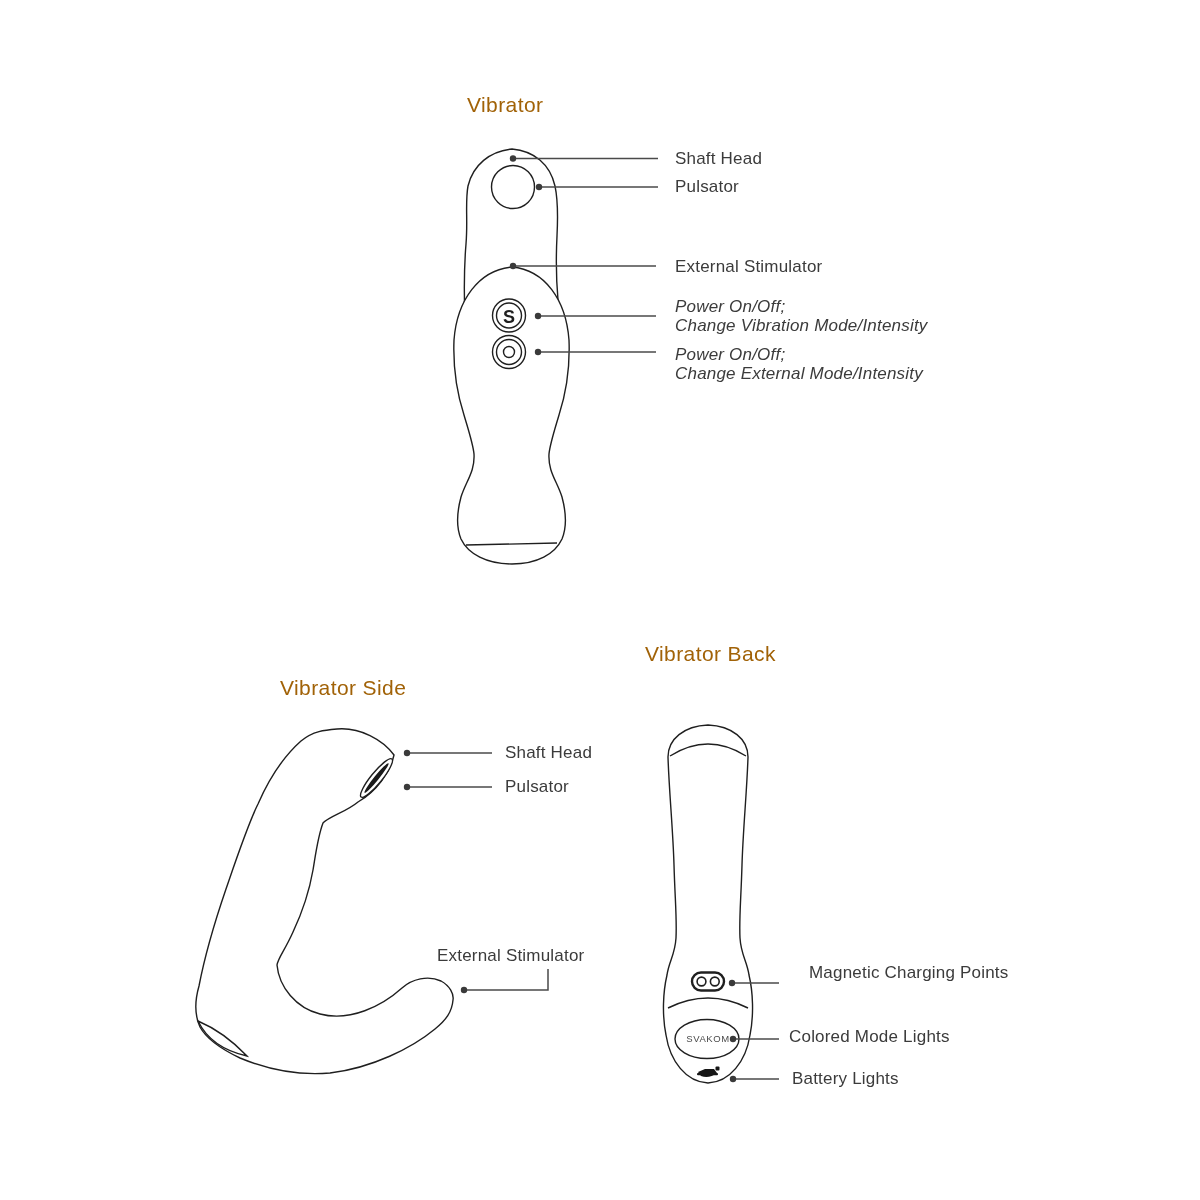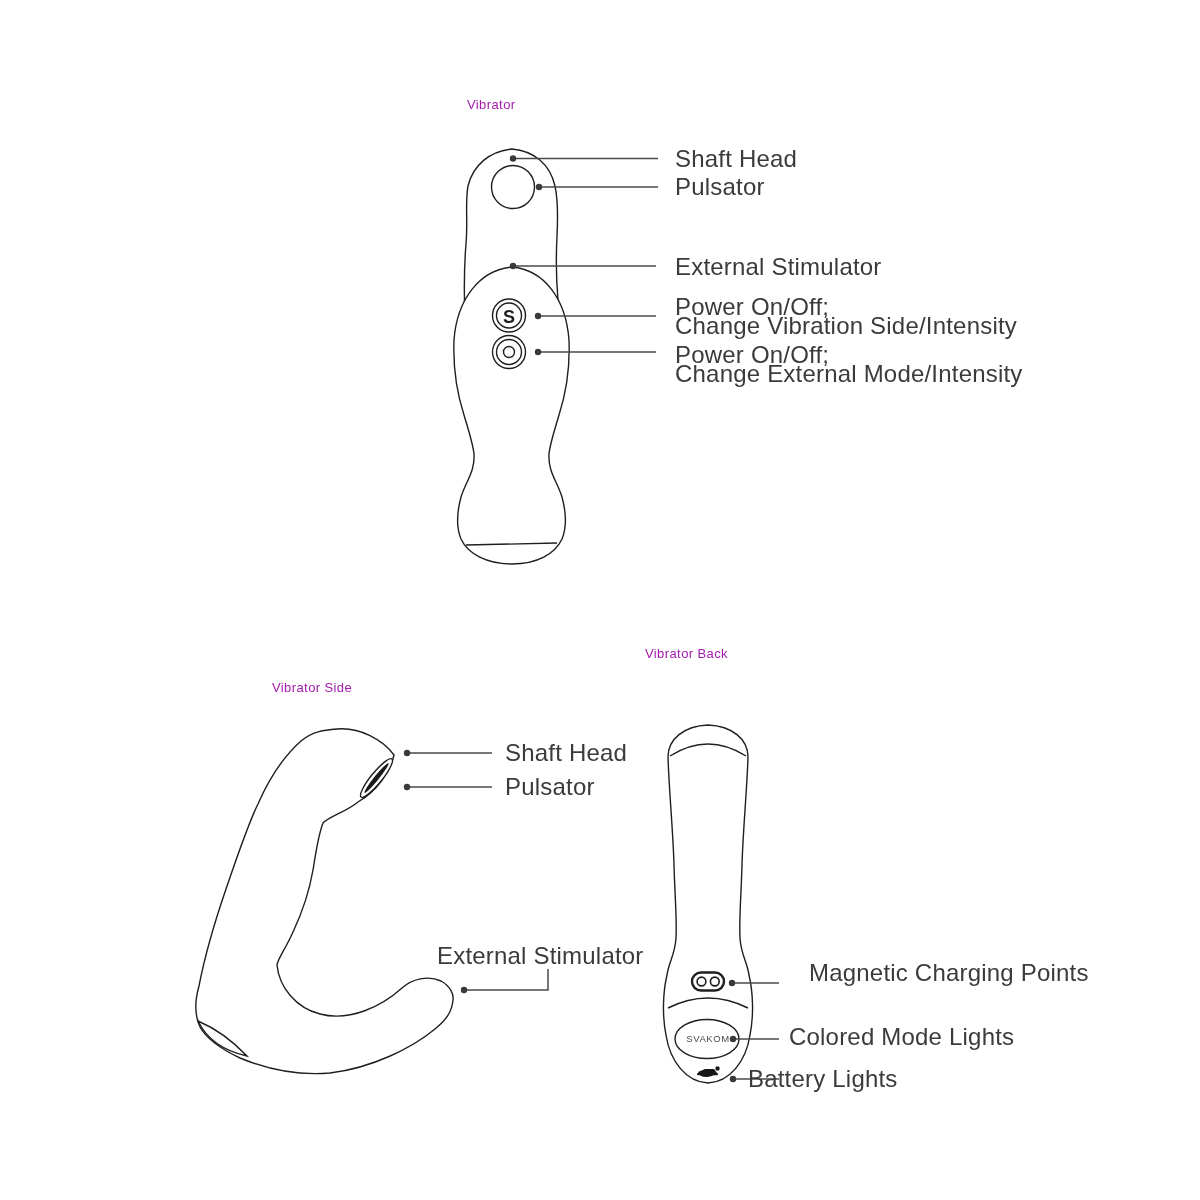--- a/index.html
+++ b/index.html
@@ -2,26 +2,26 @@
 <html><head>
 <meta charset="utf-8">
 <style>
   html,body{margin:0;padding:0;}
   body{
     width:1200px;height:1200px;position:relative;background:#ffffff;
     font-family:"Liberation Sans", sans-serif;overflow:hidden;
   }
   #canvas-svg{position:absolute;left:0;top:0;}
   .label{
-    position:absolute;font-size:24px;line-height:19px;color:#3b3b3b;
+    position:absolute;font-size:17px;line-height:19px;color:#3b3b3b;
     letter-spacing:.2px;white-space:nowrap;
   }
-  .label span{display:block;}
+  .label span{display:block;font-style:italic;}
   .title{
-    position:absolute;font-size:13px;line-height:19px;color:#a21caf;
+    position:absolute;font-size:21px;line-height:19px;color:#a16207;
     letter-spacing:.4px;white-space:nowrap;
   }
 </style>
 </head>
 <body>
 
 <svg id="canvas-svg" width="1200" height="1200" viewBox="0 0 1200 1200">
 
   <g fill="none" stroke="#1f1f1f" stroke-width="1.4">
 
@@ -159,34 +159,34 @@
     <line x1="732" y1="983" x2="779" y2="983"></line>  
       <circle cx="732" cy="983" r="3.2" stroke="none"></circle>
     <line x1="733" y1="1039" x2="779" y2="1039"></line> 
       <circle cx="733" cy="1039" r="3.2" stroke="none"></circle>
     <line x1="733" y1="1079" x2="779" y2="1079"></line> 
       <circle cx="733" cy="1079" r="3.2" stroke="none"></circle>
   </g>
 </svg>
 
 <div class="title" style="left:467px;top:95px">Vibrator</div>
-<div class="title" style="left:272px;top:678px">Vibrator Side</div>
+<div class="title" style="left:280px;top:678px">Vibrator Side</div>
 <div class="title" style="left:645px;top:644px">Vibrator Back</div>
 
 <div class="label" style="left:675px;top:149px">Shaft Head</div>
 <div class="label" style="left:675px;top:177px">Pulsator</div>
 <div class="label" style="left:675px;top:257px">External Stimulator</div>
 <div class="label" style="left:675px;top:297px">
   <span>Power On/Off;</span>
-  <span>Change Vibration Side/Intensity</span>
+  <span>Change Vibration Mode/Intensity</span>
 </div>
 <div class="label" style="left:675px;top:345px">
   <span>Power On/Off;</span>
   <span>Change External Mode/Intensity</span>
 </div>
 
 <div class="label" style="left:505px;top:743px">Shaft Head</div>
 <div class="label" style="left:505px;top:777px">Pulsator</div>
 <div class="label" style="left:437px;top:946px">External Stimulator</div>
 
 <div class="label" style="left:809px;top:963px">Magnetic Charging Points</div>
 <div class="label" style="left:789px;top:1027px">Colored Mode Lights</div>
-<div class="label" style="left:748px;top:1069px">Battery Lights</div>
+<div class="label" style="left:792px;top:1069px">Battery Lights</div>
 
 </body></html>

